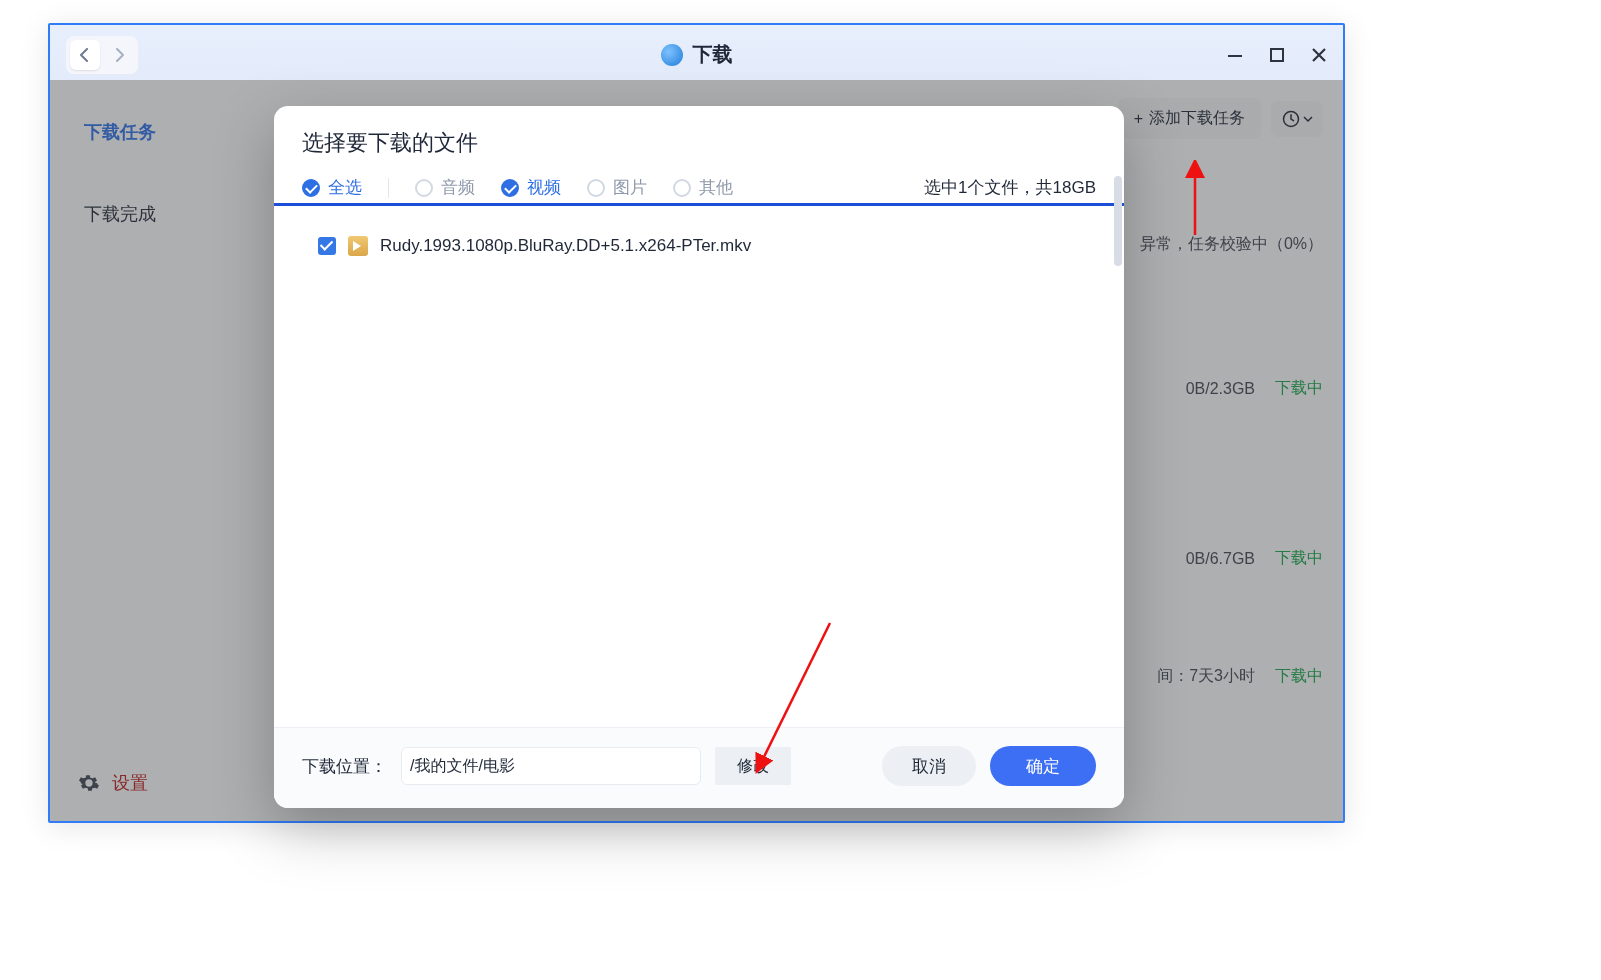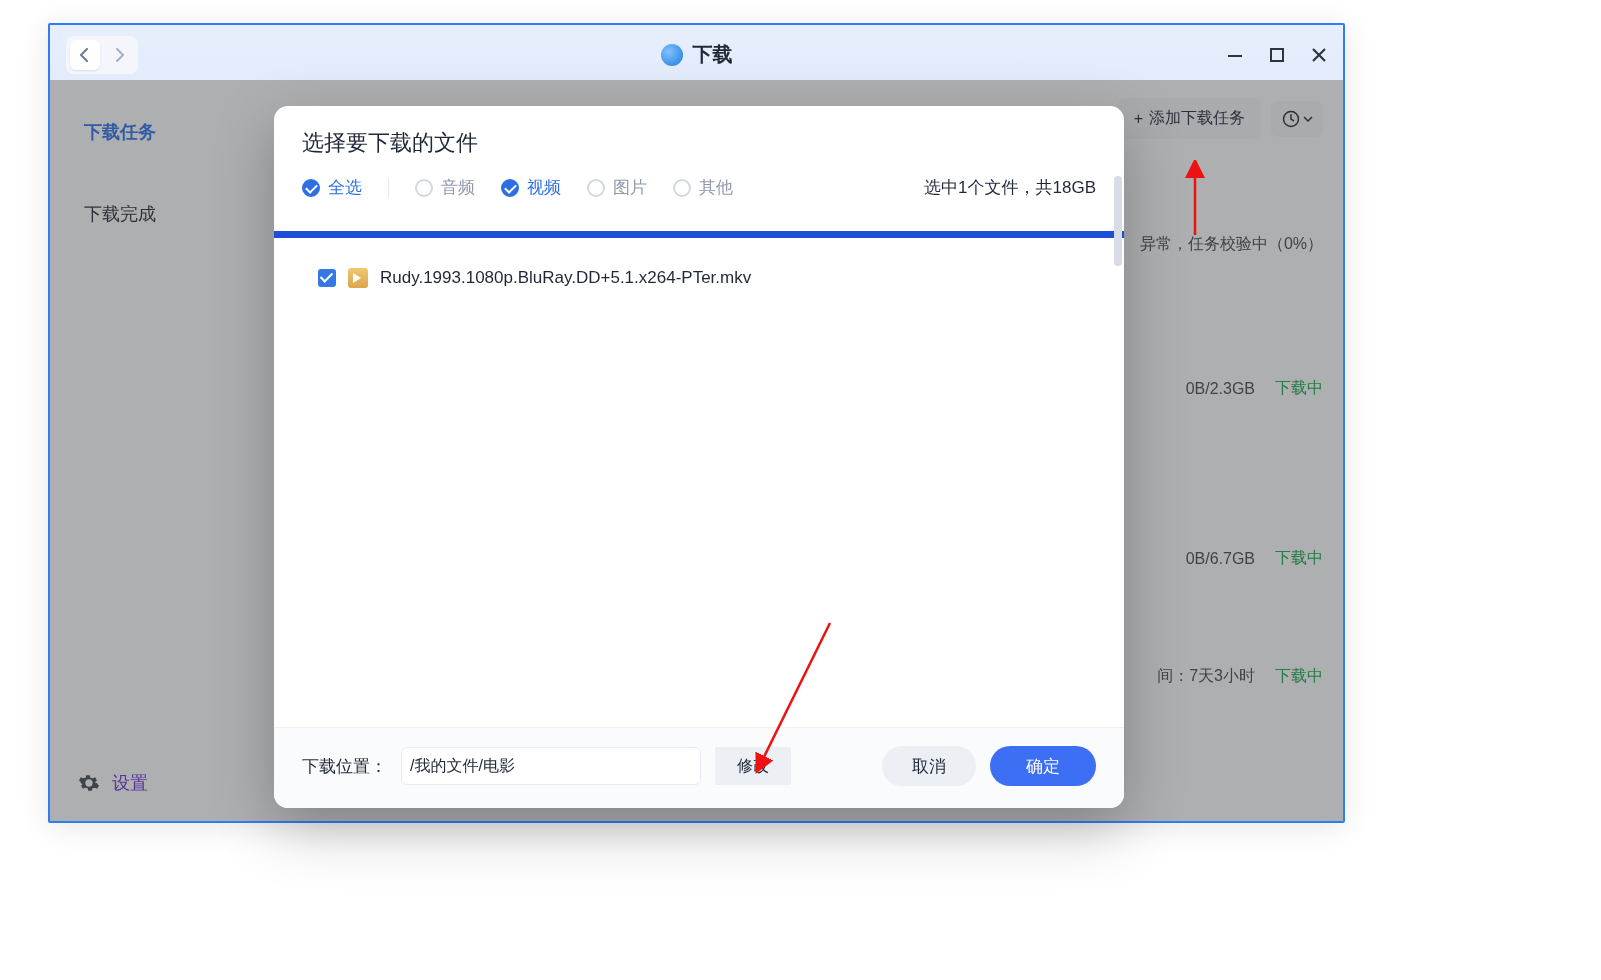--- a/index.html
+++ b/index.html
@@ -17,36 +17,36 @@
     .win-controls { display: flex; gap: 26px; color: #2d343f; }
     .win-ctrl { cursor: pointer; display:flex; align-items:center; }
 
     .body-area { position: absolute; top: 55px; left: 0; right: 0; bottom: 0; display: flex; background: #f2f5f8; }
     
     .dim { position: absolute; inset: 0; background: rgba(60,60,60,0.38); z-index: 5; }
 
     .sidebar { width: 210px; padding-top: 26px; }
     .side-item { padding: 14px 34px; font-size: 18px; color: #1f2838; cursor: pointer; font-weight: 500; }
     .side-item.active { color: #2e6fe3; font-weight: 700; }
-    .side-bottom { position: absolute; bottom: 8px; left: 0; width: 210px; padding: 18px 28px; display: flex; align-items: center; gap: 12px; color: #6d28d9; font-size: 18px; }
+    .side-bottom { position: absolute; bottom: 8px; left: 0; width: 210px; padding: 18px 28px; display: flex; align-items: center; gap: 12px; color: #b91c1c; font-size: 18px; }
     .gear-icon { width: 22px; height: 22px; }
 
     .main-area { flex: 1; position: relative; padding: 20px; }
     .top-actions { position: absolute; right: 20px; top: 18px; display: flex; gap: 10px; align-items: center; }
     .add-task-btn { background: #eceff3; border-radius: 8px; padding: 10px 16px; font-size: 16px; color: #1f2838; display:flex; align-items:center; gap:6px; cursor:pointer; }
     .sort-btn { background: #eceff3; border-radius: 8px; padding: 8px 10px; cursor:pointer; display:flex; align-items:center; color:#1f2838; }
 
     .task-row { position: absolute; right: 20px; display: flex; align-items: center; gap: 20px; font-size: 16px; }
     .row-status { color: #17a34a; }
     .row-meta { color: #404854; }
 
     
     .modal { position: absolute; left: 274px; top: 106px; width: 850px; height: 702px; background: #fff; border-radius: 14px; box-shadow: 0 20px 60px rgba(0,0,0,0.25); z-index: 10; display:flex; flex-direction:column; }
     .modal-header { padding: 22px 28px 18px; font-size: 22px; font-weight: 500; color: #1f2838; }
-    .filter-row { display:flex; align-items:center; justify-content:space-between; padding: 0 28px 32px; border-bottom: 7px solid #1d4ed8; }
+    .filter-row { display:flex; align-items:center; justify-content:space-between; padding: 0 28px 4px; border-bottom: 3px solid #1d4ed8; }
     .filters { display:flex; align-items:center; gap: 26px; }
     .filter-item { display:flex; align-items:center; gap:8px; font-size:17px; color:#8f99ab; cursor:pointer; }
     .filter-item.on { color:#2e6fe3; }
     .filter-check { width:18px; height:18px; border-radius:50%; border:2px solid #d2d8e2; background:#fff; display:inline-block; position:relative; }
     .filter-item.on .filter-check { background:#2e6fe3; border-color:#2e6fe3; }
     .filter-item.on .filter-check::after { content:""; position:absolute; left:4px; top:1px; width:5px; height:9px; border:solid #fff; border-width:0 2px 2px 0; transform:rotate(45deg); }
     .filter-sep { width:1px; height:20px; background:#e2e6ee; }
     .summary { font-size:17px; color:#1f2838; }
 
     .file-list { flex:1; overflow:auto; padding: 20px 24px; }

